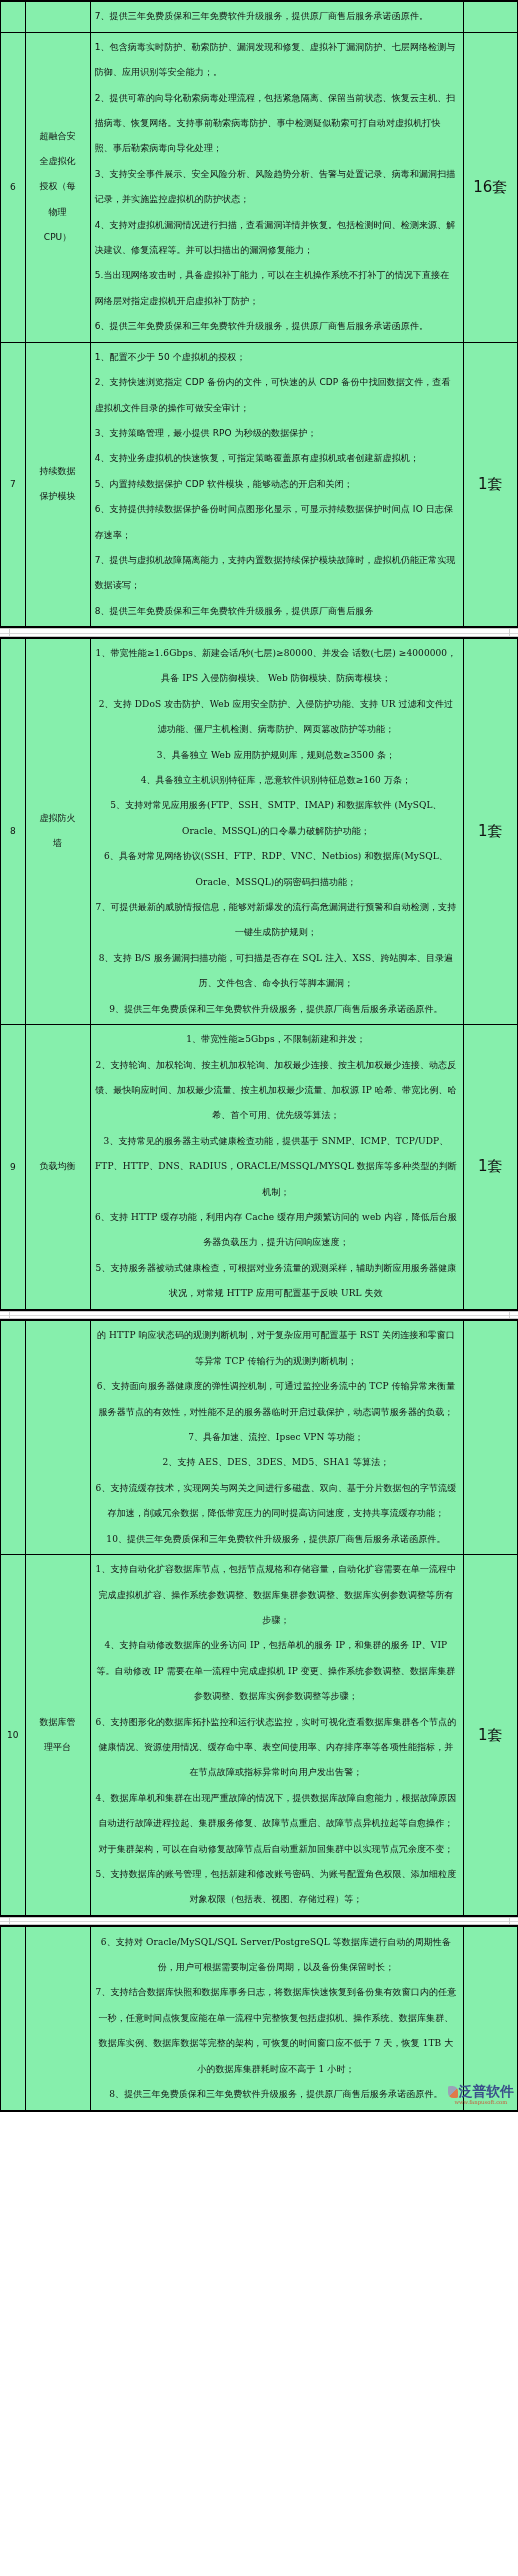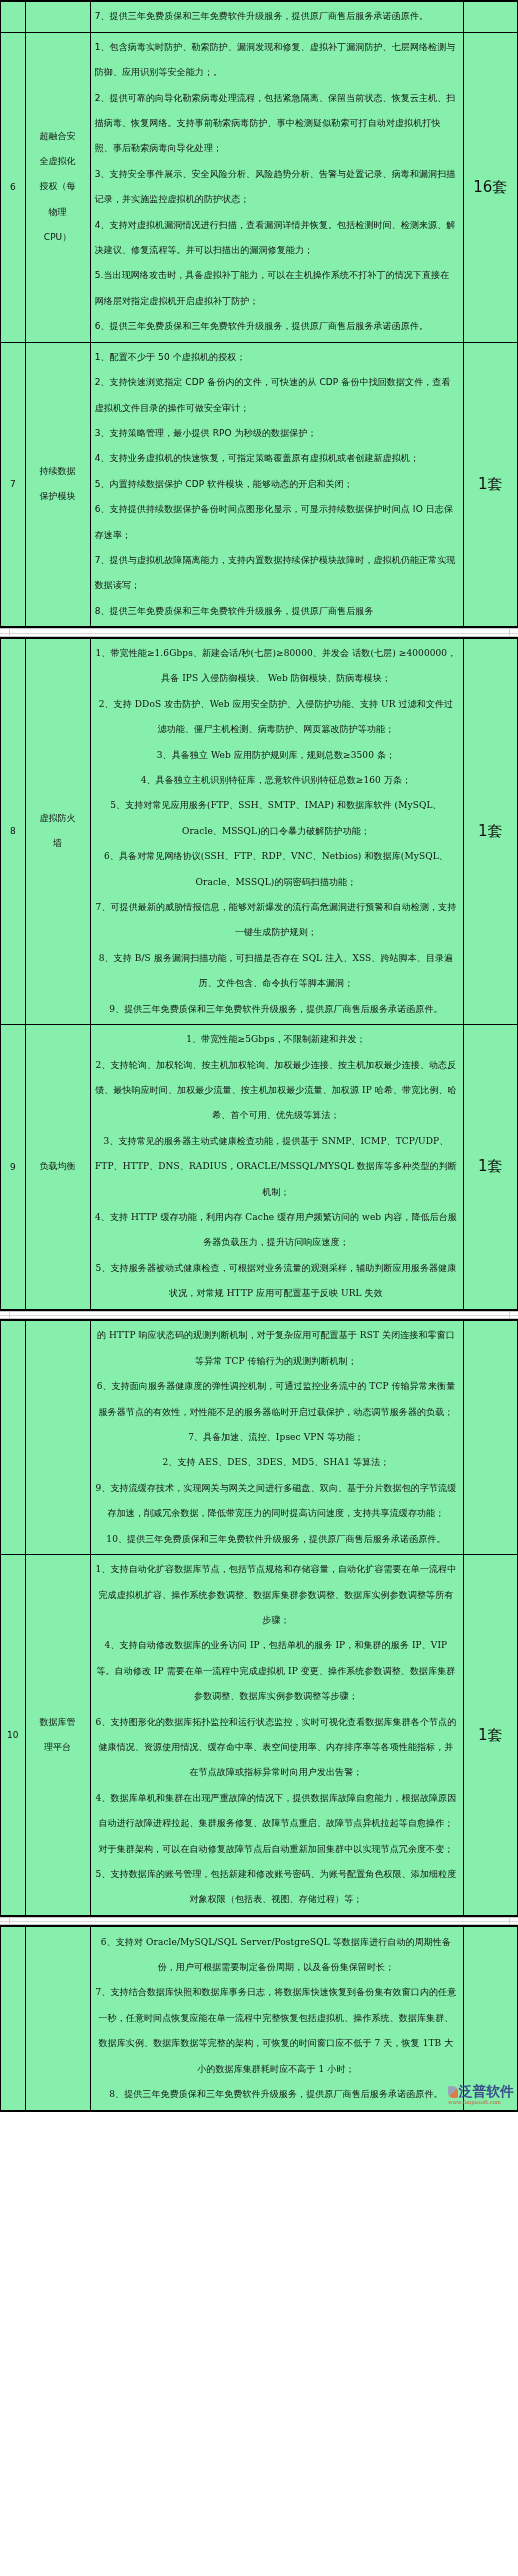--- a/index.html
+++ b/index.html
@@ -17,21 +17,21 @@
   tr:first-child td { border-top: none; }
   tr:last-child td { border-bottom: none; }
   td:first-child { border-left: none; }
   td:last-child { border-right: none; }
   td.num { text-align: center; font-size: 9px; }
   td.name { text-align: center; font-size: 9px; line-height: 25.4px; padding: 0 13px; }
   td.spec { padding: 2.1px 5.3px 2.1px 4.2px; }
   td.qty { text-align: center; font-size: 15px; }
   .line { font-size: 9px; line-height: 25.4px; white-space: normal; letter-spacing: 0.1px; }
   .spec.serif .line { font-family: "DejaVu Serif", "Liberation Serif", serif; text-align: center; }
-  .watermark { position: absolute; right: 3.2px; bottom: 4.2px; text-align: left; }
+  .watermark { position: absolute; right: 3.2px; bottom: 4.2px; text-align: center; }
   .wm-logo { font-size: 13.8px; font-weight: bold; color: #3a4f8a; line-height: 15px; }
   .wm-logo .mark { display: inline-block; width: 9.5px; height: 11.7px; margin-right: 1.1px; vertical-align: -1.6px; background: linear-gradient(135deg, #9aa3b8 0 50%, #e07a4a 50% 100%); border-radius: 1.6px 5.3px 1.6px 5.3px; }
   .wm-url { font-size: 5.3px; color: #c85a3a; font-family: "DejaVu Serif", serif; }
 </style>
 </head>
 <body>
 
 <div id="doc">
     <div class="page">
       <table>
@@ -107,21 +107,21 @@
             </td>
             <td class="qty">1套</td>
           </tr>
           <tr>
             <td class="num">9</td>
             <td class="name">负载均衡</td>
             <td class="spec serif">
               <div class="line">1、带宽性能≥5Gbps，不限制新建和并发；</div>
               <div class="line">2、支持轮询、加权轮询、按主机加权轮询、加权最少连接、按主机加权最少连接、动态反馈、最快响应时间、加权最少流量、按主机加权最少流量、加权源 IP 哈希、带宽比例、哈希、首个可用、优先级等算法；</div>
               <div class="line">3、支持常见的服务器主动式健康检查功能，提供基于 SNMP、ICMP、TCP/UDP、FTP、HTTP、DNS、RADIUS，ORACLE/MSSQL/MYSQL 数据库等多种类型的判断机制；</div>
-              <div class="line">4、支持 HTTP 缓存功能，利用内存 Cache 缓存用户频繁访问的 web 内容，降低后台服务器负载压力，提升访问响应速度；</div>
+              <div class="line">6、支持 HTTP 缓存功能，利用内存 Cache 缓存用户频繁访问的 web 内容，降低后台服务器负载压力，提升访问响应速度；</div>
               <div class="line">5、支持服务器被动式健康检查，可根据对业务流量的观测采样，辅助判断应用服务器健康状况，对常规 HTTP 应用可配置基于反映 URL 失效</div>
             </td>
             <td class="qty">1套</td>
           </tr>
         </tbody>
       </table>
     </div>
     <div class="gap"></div>
     <div class="page">
       <table>
@@ -133,21 +133,21 @@
         </colgroup>
         <tbody>
           <tr>
             <td class="num"></td>
             <td class="name"></td>
             <td class="spec serif">
               <div class="line">的 HTTP 响应状态码的观测判断机制，对于复杂应用可配置基于 RST 关闭连接和零窗口等异常 TCP 传输行为的观测判断机制；</div>
               <div class="line">6、支持面向服务器健康度的弹性调控机制，可通过监控业务流中的 TCP 传输异常来衡量服务器节点的有效性，对性能不足的服务器临时开启过载保护，动态调节服务器的负载；</div>
               <div class="line">7、具备加速、流控、Ipsec VPN 等功能；</div>
               <div class="line">2、支持 AES、DES、3DES、MD5、SHA1 等算法；</div>
-              <div class="line">9、支持流缓存技术，实现网关与网关之间进行多磁盘、双向、基于分片数据包的字节流缓存加速，削减冗余数据，降低带宽压力的同时提高访问速度，支持共享流缓存功能；</div>
+              <div class="line">6、支持流缓存技术，实现网关与网关之间进行多磁盘、双向、基于分片数据包的字节流缓存加速，削减冗余数据，降低带宽压力的同时提高访问速度，支持共享流缓存功能；</div>
               <div class="line">10、提供三年免费质保和三年免费软件升级服务，提供原厂商售后服务承诺函原件。</div>
             </td>
             <td class="qty"></td>
           </tr>
           <tr>
             <td class="num">10</td>
             <td class="name">数据库管理平台</td>
             <td class="spec serif">
               <div class="line">1、支持自动化扩容数据库节点，包括节点规格和存储容量，自动化扩容需要在单一流程中完成虚拟机扩容、操作系统参数调整、数据库集群参数调整、数据库实例参数调整等所有步骤；</div>
               <div class="line">4、支持自动修改数据库的业务访问 IP，包括单机的服务 IP，和集群的服务 IP、VIP 等。自动修改 IP 需要在单一流程中完成虚拟机 IP 变更、操作系统参数调整、数据库集群参数调整、数据库实例参数调整等步骤；</div>

